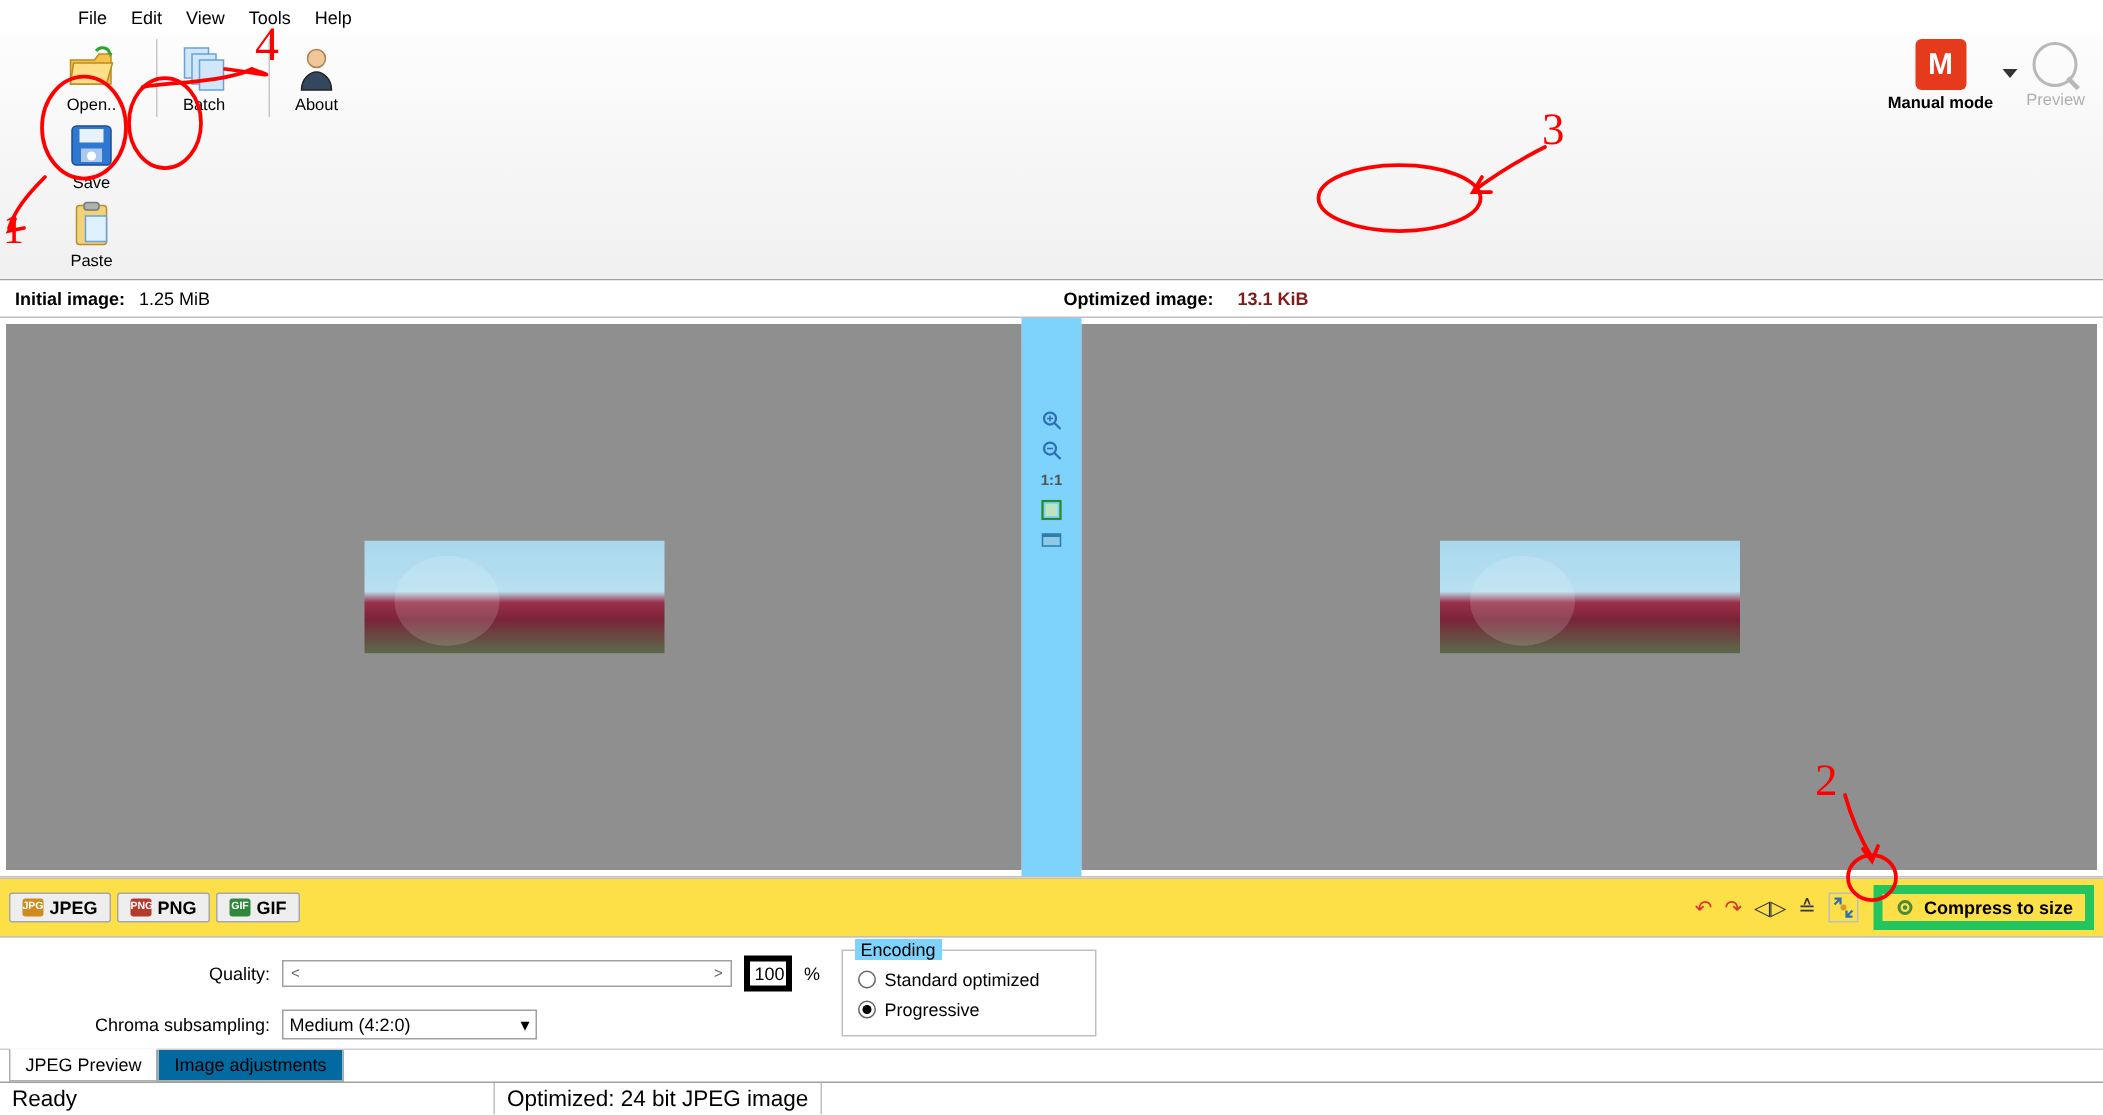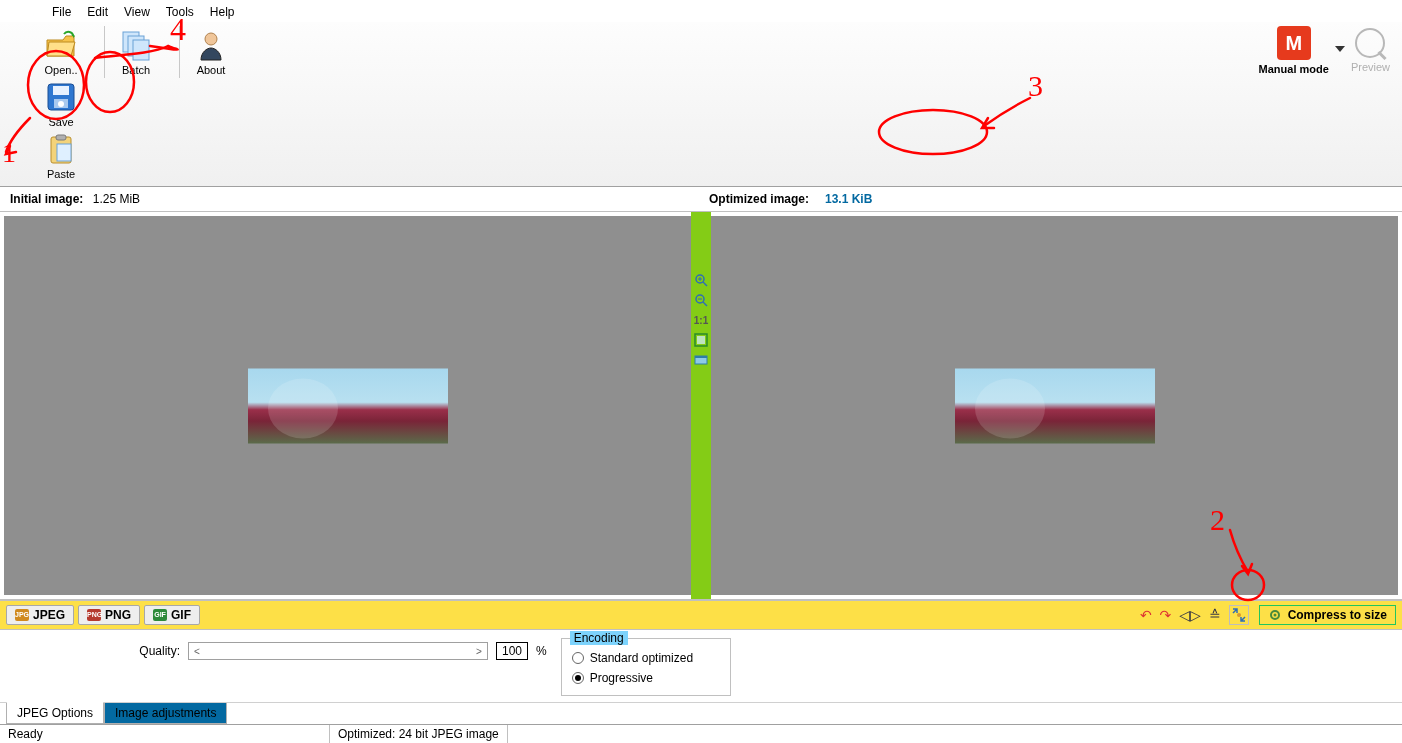--- a/index.html
+++ b/index.html
@@ -20,54 +20,54 @@
   .mode-btn .lbl{font-size:11px;margin-top:3px;font-weight:600;}
   .mode-drop{width:10px;height:10px;border-left:5px solid transparent;border-right:5px solid transparent;border-top:6px solid #333;}
   .preview-btn{display:flex;flex-direction:column;align-items:center;color:#b0b0b0;}
   .preview-btn .pv-ico{width:30px;height:30px;border:2px solid #b8b8b8;border-radius:50%;position:relative;}
   .preview-btn .pv-ico::after{content:"";position:absolute;width:10px;height:3px;background:#b8b8b8;bottom:-1px;right:-4px;transform:rotate(45deg);}
   .preview-btn .lbl{font-size:11px;margin-top:3px;}
   .panel-header{display:flex;align-items:center;font-weight:700;padding:5px 10px;background:#fff;}
   .panel-header .hl{flex:1;}
   .panel-header .hr{flex:1;display:flex;gap:16px;justify-content:flex-start;margin-left:16px;}
   .panel-header .initial-size{font-weight:400;margin-left:6px;color:#000;}
-  .panel-header .opt-size{color:#0369a1;}
+  .panel-header .opt-size{color:#7f1d1d;}
   .preview-area{flex:1;display:flex;position:relative;border-top:1px solid #c0c0c0;border-bottom:1px solid #c0c0c0;background:#fff;}
   .img-pane{flex:1;background:#8f8f8f;position:relative;overflow:hidden;}
   .img-pane:first-child{margin:4px 0 4px 4px;}
   .img-pane:last-child{margin:4px 4px 4px 0;}
-  .splitter{width:20px;background:#84cc16;display:flex;flex-direction:column;align-items:center;justify-content:flex-start;padding-top:60px;gap:4px;}
+  .splitter{width:40px;background:#7dd3fc;display:flex;flex-direction:column;align-items:center;justify-content:flex-start;padding-top:60px;gap:4px;}
   .splitter .vtool{width:16px;height:16px;font-size:10px;display:flex;align-items:center;justify-content:center;color:#2060c0;cursor:default;}
   .thumb{position:absolute;left:50%;top:50%;transform:translate(-50%,-50%);width:200px;height:75px;background:linear-gradient(to bottom,#a8d8ee 0%,#b8e0f0 45%,#9a2f4a 55%,#7a2438 70%,#5a6b4a 100%);}
   .thumb::before{content:"";position:absolute;left:20px;top:10px;width:70px;height:60px;border-radius:50%;background:rgba(255,255,255,0.15);}
   .format-bar{display:flex;align-items:center;padding:4px 6px;border-bottom:1px solid #c0c0c0;background:#fde047;border-top:1px solid #c0c0c0;}
   .fmt-tab{display:flex;align-items:center;gap:4px;padding:2px 8px;border:1px solid #a8a8a8;border-radius:2px;margin-right:4px;background:#eee;font-size:12px;font-weight:600;cursor:default;}
   .fmt-tab .chip{display:inline-block;width:14px;height:12px;border-radius:2px;font-size:7px;color:#fff;text-align:center;line-height:12px;}
   .fmt-spacer{flex:1;}
   .edit-icons{display:flex;align-items:center;gap:8px;font-size:14px;color:#c03020;padding-right:10px;}
   .edit-icons span{cursor:default;}
-  .compress-btn{display:flex;align-items:center;gap:6px;padding:2px 8px;border:1px solid #22c55e;font-size:12px;cursor:default;font-weight:600;}
+  .compress-btn{display:flex;align-items:center;gap:6px;padding:2px 8px;border:6px solid #22c55e;font-size:12px;cursor:default;font-weight:600;}
   .options-area{display:flex;align-items:flex-start;padding:6px 10px 2px 10px;gap:14px;}
   .opt-left{display:flex;flex-direction:column;gap:12px;padding-top:6px;}
   .opt-row{display:flex;align-items:center;gap:8px;}
   .opt-row .lbl{width:170px;text-align:right;}
   .slider{width:300px;height:18px;border:1px solid #a0a0a0;display:flex;align-items:center;background:#fff;position:relative;}
   .slider .slider-inner{flex:1;height:4px;}
   .slider .arrow{width:16px;text-align:center;color:#666;font-size:10px;cursor:default;}
-  .num-box{border:1px solid #000000;padding:1px 3px;width:32px;text-align:center;}
+  .num-box{border:4px solid #000000;padding:1px 3px;width:32px;text-align:center;}
   .dd{border:1px solid #a0a0a0;width:170px;padding:2px 4px;display:flex;align-items:center;justify-content:space-between;background:#fff;cursor:default;}
   .fieldset{border:1px solid #c0c0c0;padding:6px 10px 10px 10px;position:relative;margin-top:2px;}
   .fieldset .legend{position:absolute;top:-8px;left:8px;background:#7dd3fc;padding:0 4px;font-size:12px;}
   .radio{display:flex;align-items:center;gap:6px;margin:6px 0 0 0;cursor:default;}
   .rdisc{width:12px;height:12px;border:1px solid #666;border-radius:50%;position:relative;}
   .rdisc.c::after{content:"";position:absolute;inset:2px;border-radius:50%;background:#000;}
   .bottom-tabs{display:flex;padding:0 6px;border-top:1px solid #d0d0d0;margin-top:4px;}
   .btab{padding:3px 10px;border:1px solid #b0b0b0;border-top:none;font-size:12px;background:#0369a1;margin-right:0;}
   .btab.active{background:#fff;border-top:1px solid #fff;margin-top:-1px;}
-  .statusbar{display:flex;align-items:center;border-top:1px solid #a0a0a0;font-size:12px;}
+  .statusbar{display:flex;align-items:center;border-top:1px solid #a0a0a0;font-size:15px;}
   .statusbar .cell{padding:2px 8px;border-right:1px solid #c0c0c0;}
   .statusbar .cell:first-child{width:330px;}
   svg{display:block;}
   
   .anno{position:absolute;inset:0;pointer-events:none;}
 </style>
 </head>
 <body>
 
 <div class="menubar">
@@ -242,36 +242,43 @@
     <div class="opt-row">
       <span class="lbl">Quality:</span>
       <div class="slider">
         <span class="arrow">&lt;</span>
         <span class="slider-inner"></span>
         <span class="arrow">&gt;</span>
       </div>
       <span class="num-box">100</span>
       <span>%</span>
     </div>
+    <div class="opt-row">
+      <span class="lbl">Chroma subsampling:</span>
+      <div class="dd">
+        <span>Medium (4:2:0)</span>
+        <span>▾</span>
+      </div>
+    </div>
   </div>
   <div class="fieldset" style="min-width:170px;">
     <span class="legend">Encoding</span>
     <div class="radio">
       <span class="rdisc"></span>
       <span>Standard optimized</span>
     </div>
     <div class="radio">
       <span class="rdisc c"></span>
       <span>Progressive</span>
     </div>
   </div>
 </div>
 
 <div class="bottom-tabs">
-  <div class="btab active">JPEG Options</div>
+  <div class="btab active">JPEG Preview</div>
   <div class="btab">Image adjustments</div>
 </div>
 
 <div class="statusbar">
   <div class="cell">Ready</div>
   <div class="cell">Optimized: 24 bit JPEG image</div>
 </div>
 
 <svg class="anno" width="1402" height="743">
   <g stroke="#ff0000" fill="none" stroke-width="2.5" stroke-linecap="round">

